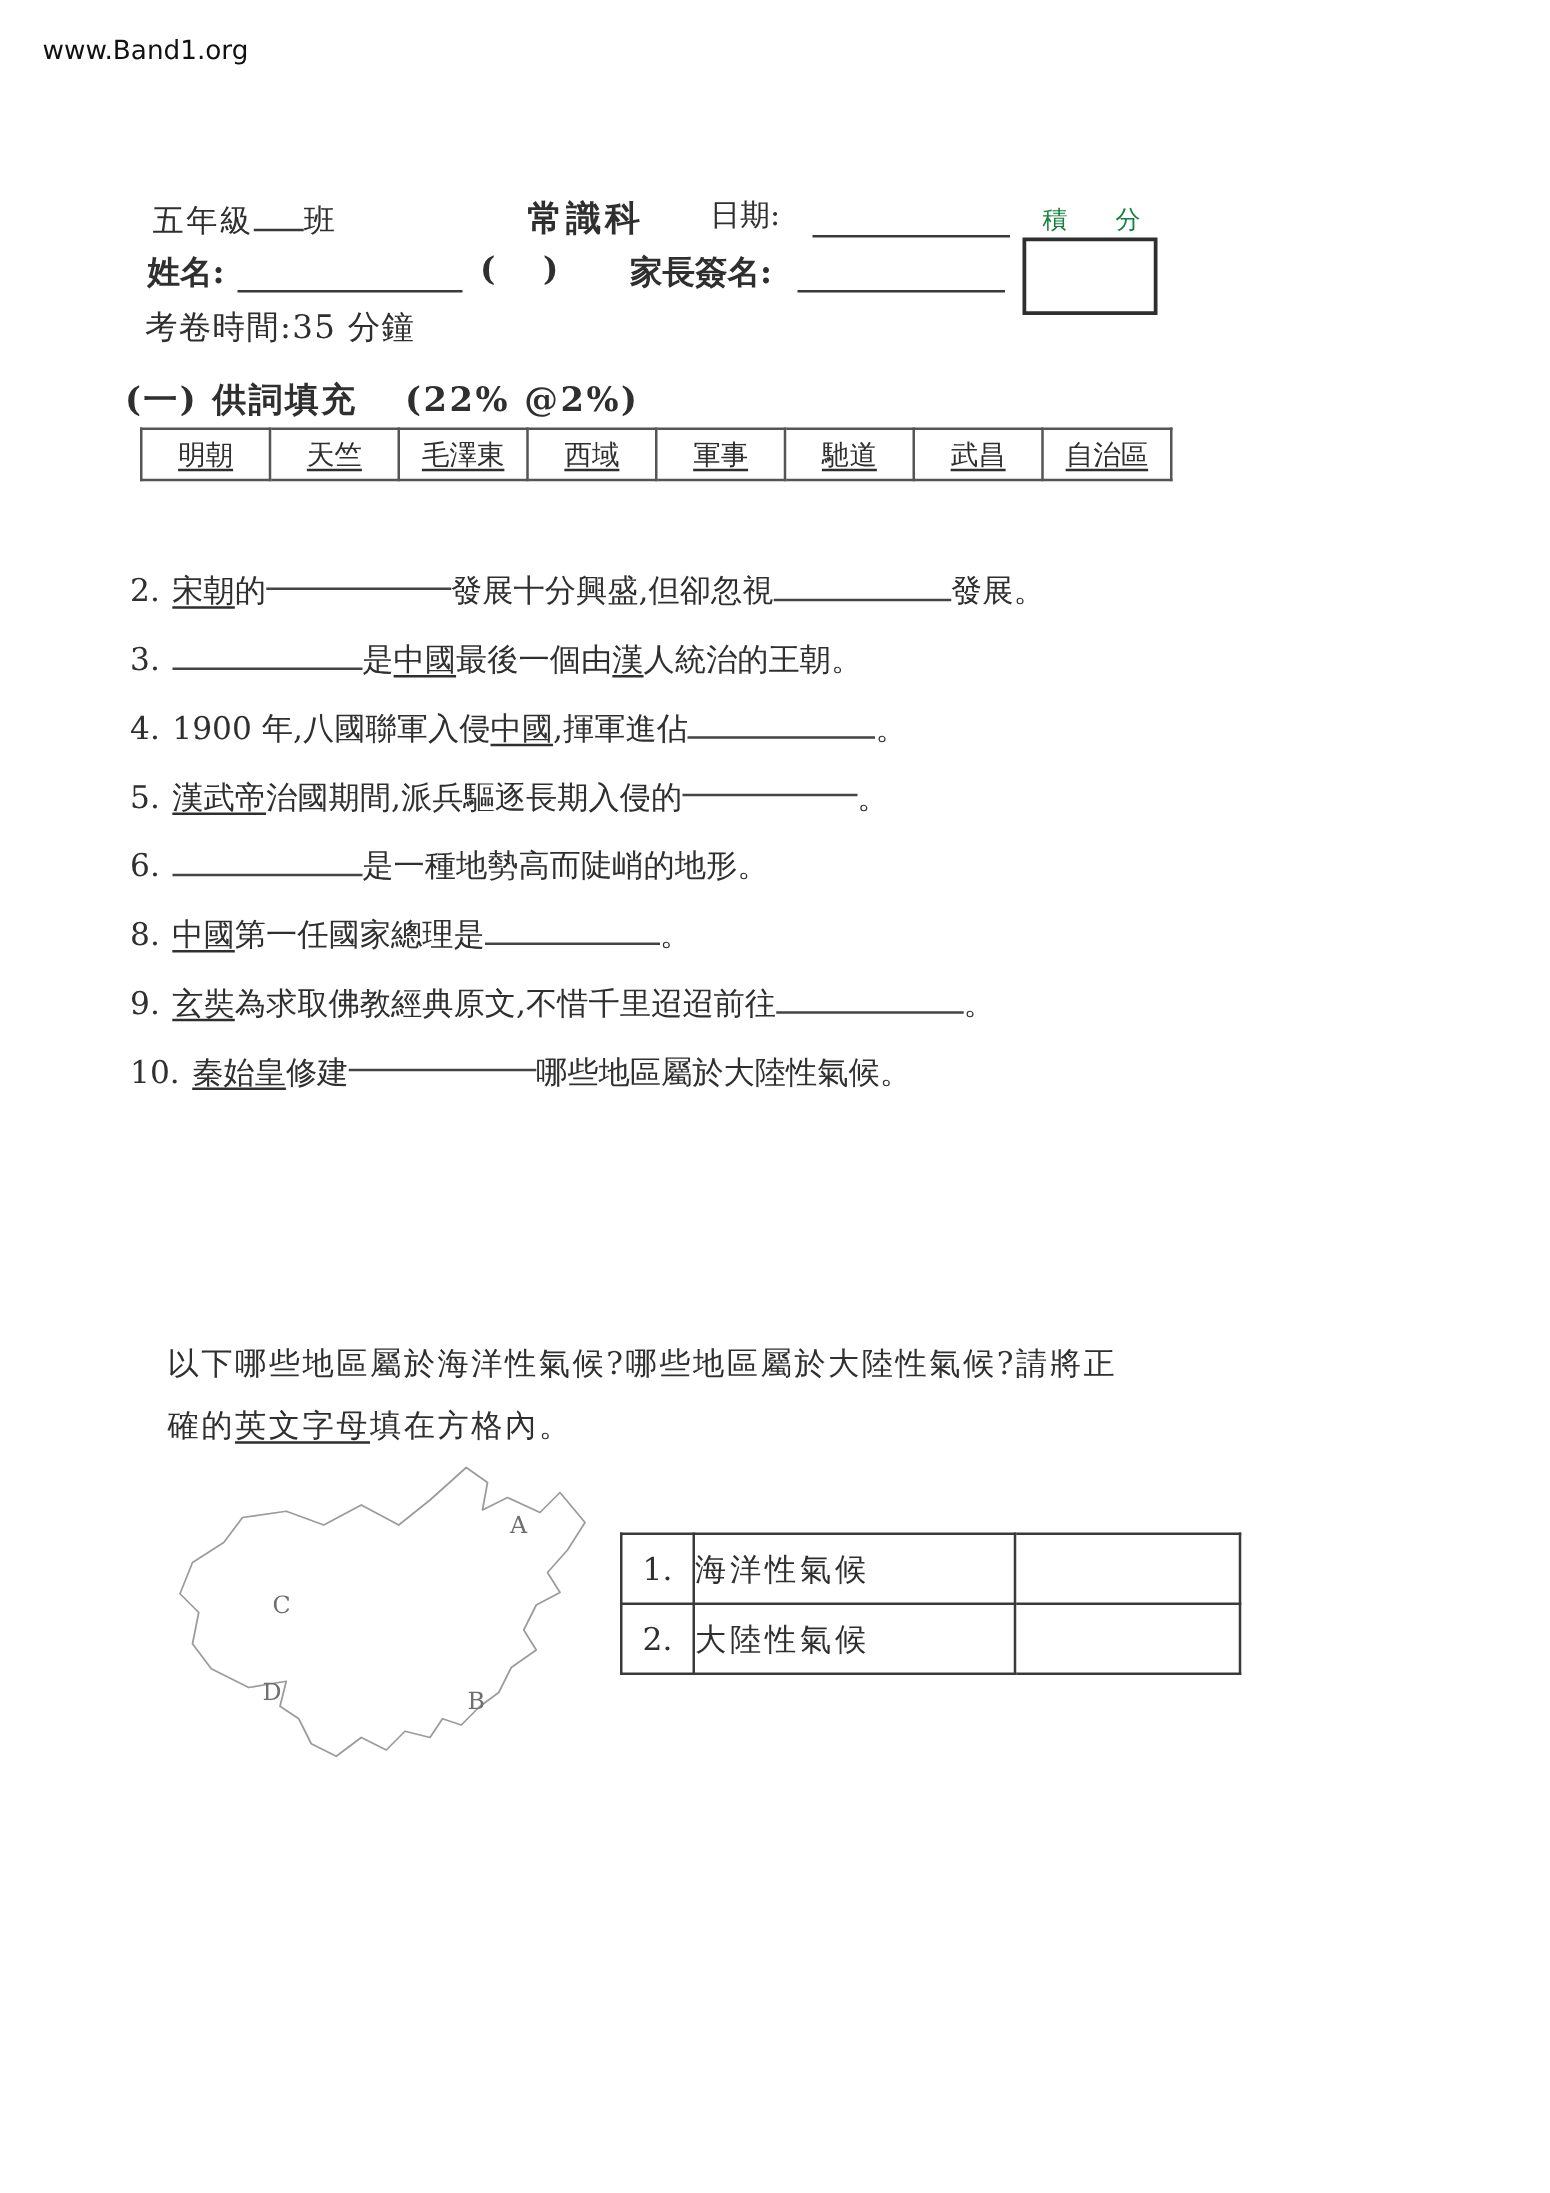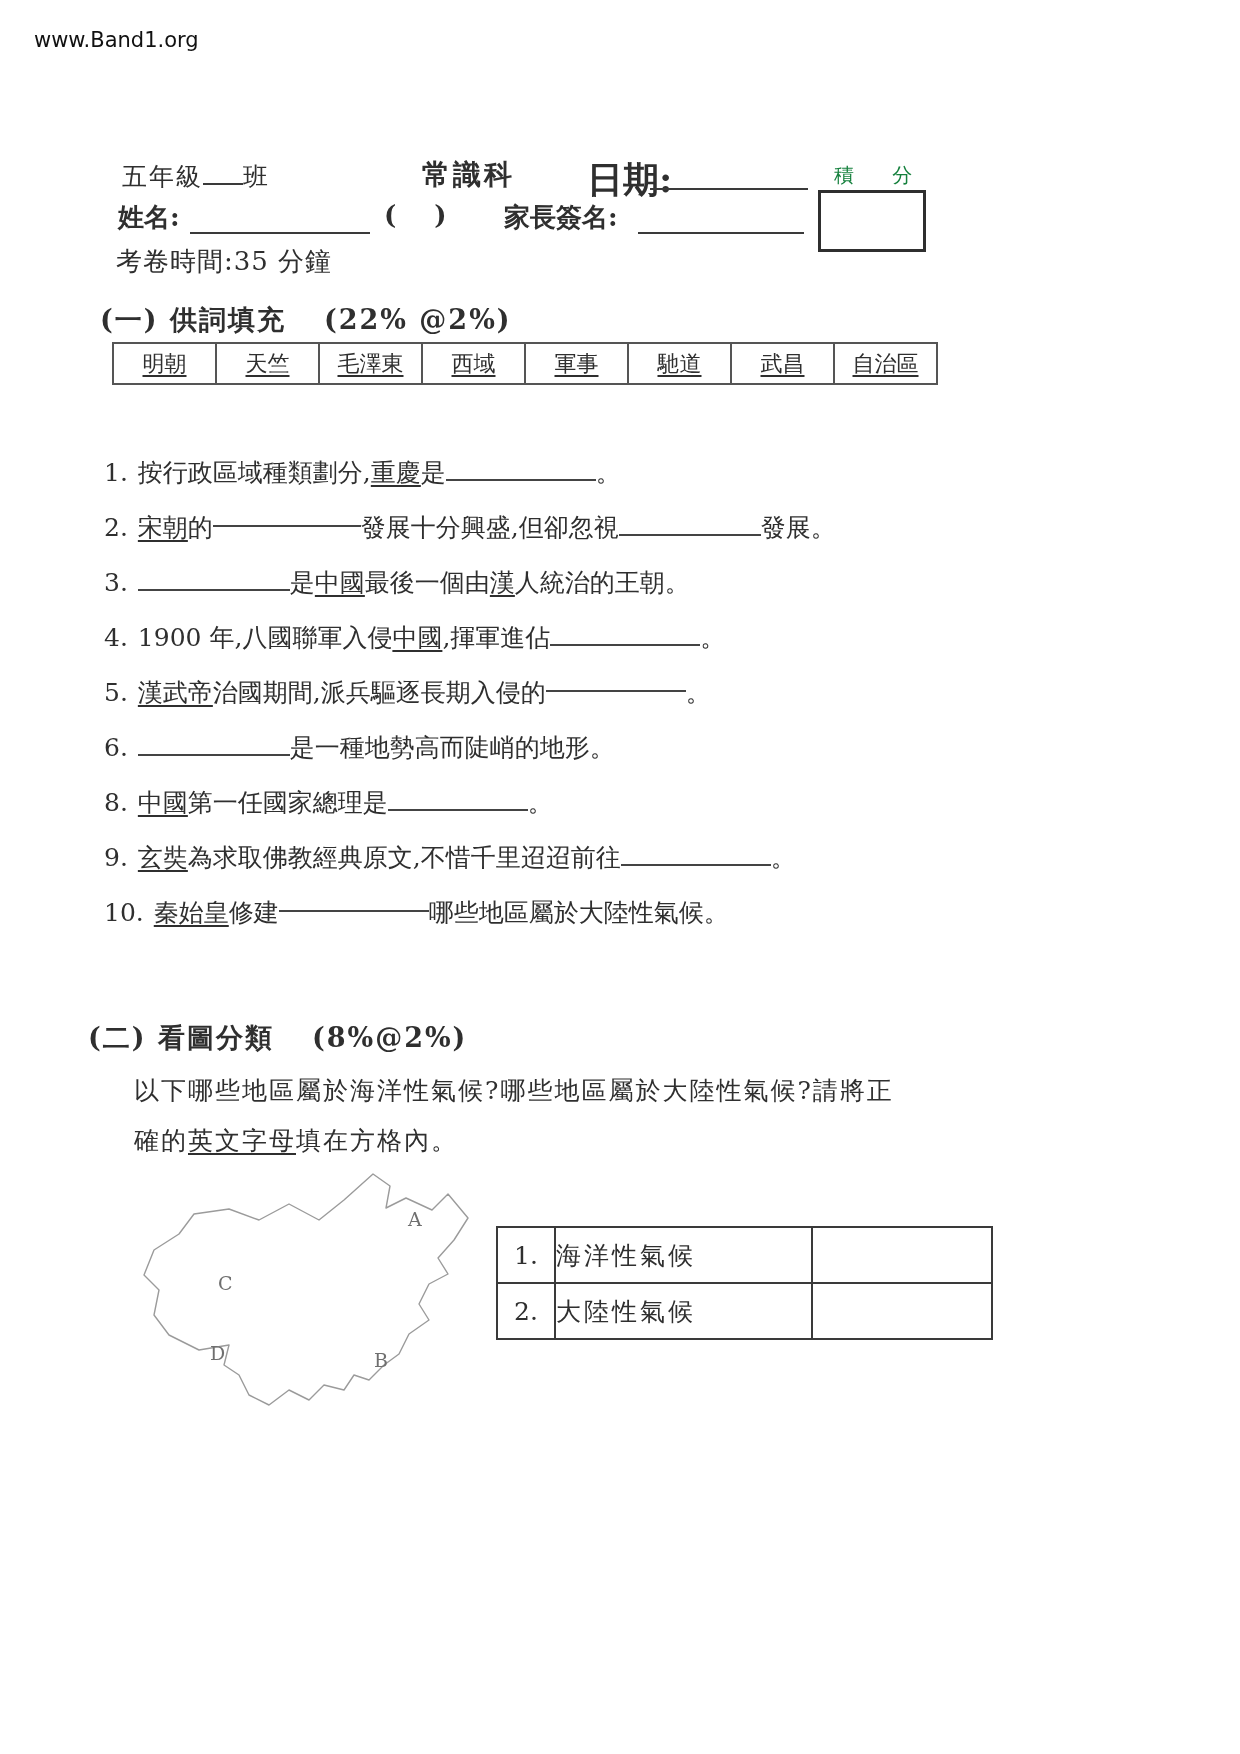--- a/index.html
+++ b/index.html
@@ -7,21 +7,21 @@
     position:relative;width:1240px;height:1468px;background:#ffffff;
     font-family:"DejaVu Serif","Liberation Serif",serif;
     color:#2f2f2f;overflow:hidden;
   }
   .abs{position:absolute;}
   .watermark{left:34px;top:28px;font-size:21px;color:#111;font-family:"DejaVu Sans","Liberation Sans",sans-serif;}
   
   .grade-line{left:122px;top:160px;font-size:25px;letter-spacing:2px;}
   .grade-blank{display:inline-block;width:40px;border-bottom:2px solid #3a3a3a;height:6px;}
   .subject{left:422px;top:156px;font-size:28px;font-weight:bold;letter-spacing:3px;}
-  .date-label{left:587px;top:156px;font-size:36px;font-weight:bold;}
+  .date-label{left:568px;top:156px;font-size:24px;font-weight:normal;}
   .h-underline{border-bottom:2px solid #3a3a3a;height:0;}
   .date-blank{left:650px;top:188px;width:158px;}
   .score-label{left:834px;top:162px;font-size:20px;letter-spacing:16px;color:#15803d;}
   .score-box{left:818px;top:190px;width:102px;height:56px;border:3px solid #2f2f2f;background:#fff;}
   .name-label{left:118px;top:200px;font-size:26px;font-weight:bold;}
   .name-blank{left:190px;top:232px;width:180px;}
   .brackets{left:384px;top:198px;font-size:26px;font-weight:bold;letter-spacing:6px;}
   .parent-label{left:504px;top:200px;font-size:26px;font-weight:bold;}
   .parent-blank{left:638px;top:232px;width:166px;}
   .duration{left:116px;top:244px;font-size:26px;letter-spacing:1px;}
@@ -85,32 +85,30 @@
             <td><span class="wb-word">軍事</span></td>
             <td><span class="wb-word">馳道</span></td>
             <td><span class="wb-word">武昌</span></td>
             <td><span class="wb-word">自治區</span></td>
           </tr>
         </tbody>
     </table>
   </div>
 
   <div class="abs questions">
-      <div class="question"><span class="qno">1.</span><span>按行政區域種類劃分,</span><span class="uword">重慶</span><span>是</span><span class="blank" style="width: 150px;"></span><span>。</span></div>
       <div class="question"><span class="qno">2.</span><span class="uword">宋朝</span><span>的</span><span class="dashblank" style="width: 148px;"></span><span>發展十分興盛,但卻忽視</span><span class="blank" style="width: 142px;"></span><span>發展。</span></div>
       <div class="question"><span class="qno">3.</span><span class="blank" style="width: 152px;"></span><span>是</span><span class="uword">中國</span><span>最後一個由</span><span class="uword">漢</span><span>人統治的王朝。</span></div>
       <div class="question"><span class="qno">4.</span><span>1900 年,八國聯軍入侵</span><span class="uword">中國</span><span>,揮軍進佔</span><span class="blank" style="width: 150px;"></span><span>。</span></div>
       <div class="question"><span class="qno">5.</span><span class="uword">漢武帝</span><span>治國期間,派兵驅逐長期入侵的</span><span class="dashblank" style="width: 140px;"></span><span>。</span></div>
       <div class="question"><span class="qno">6.</span><span class="blank" style="width: 152px;"></span><span>是一種地勢高而陡峭的地形。</span></div>
       <div class="question"><span class="qno">8.</span><span class="uword">中國</span><span>第一任國家總理是</span><span class="blank" style="width: 140px;"></span><span>。</span></div>
       <div class="question"><span class="qno">9.</span><span class="uword">玄奘</span><span>為求取佛教經典原文,不惜千里迢迢前往</span><span class="blank" style="width: 150px;"></span><span>。</span></div>
       <div class="question"><span class="qno">10.</span><span class="uword">秦始皇</span><span>修建</span><span class="dashblank" style="width: 150px;"></span><span>哪些地區屬於大陸性氣候。</span></div>
     </div>
 
-  <div class="abs s2-heading"><span>(二) 看圖分類</span><span class="marks">(8%@2%)</span></div>
   <div class="abs inst">以下哪些地區屬於海洋性氣候?哪些地區屬於大陸性氣候?請將正</div>
   <div class="abs inst2"><span>確的</span><span class="uword">英文字母</span><span>填在方格內。</span></div>
 
   <div class="abs map-wrap">
     <svg width="352" height="266" viewBox="0 0 352 266">
       <path d="M 235 10
                L 252 22 L 248 44 L 268 34 L 294 46 L 310 30 L 330 54 L 316 76
                L 300 94 L 310 110 L 291 120 L 281 140 L 291 156
                L 271 170 L 261 190 L 246 201
                L 231 216 L 216 211 L 206 226 L 186 221

